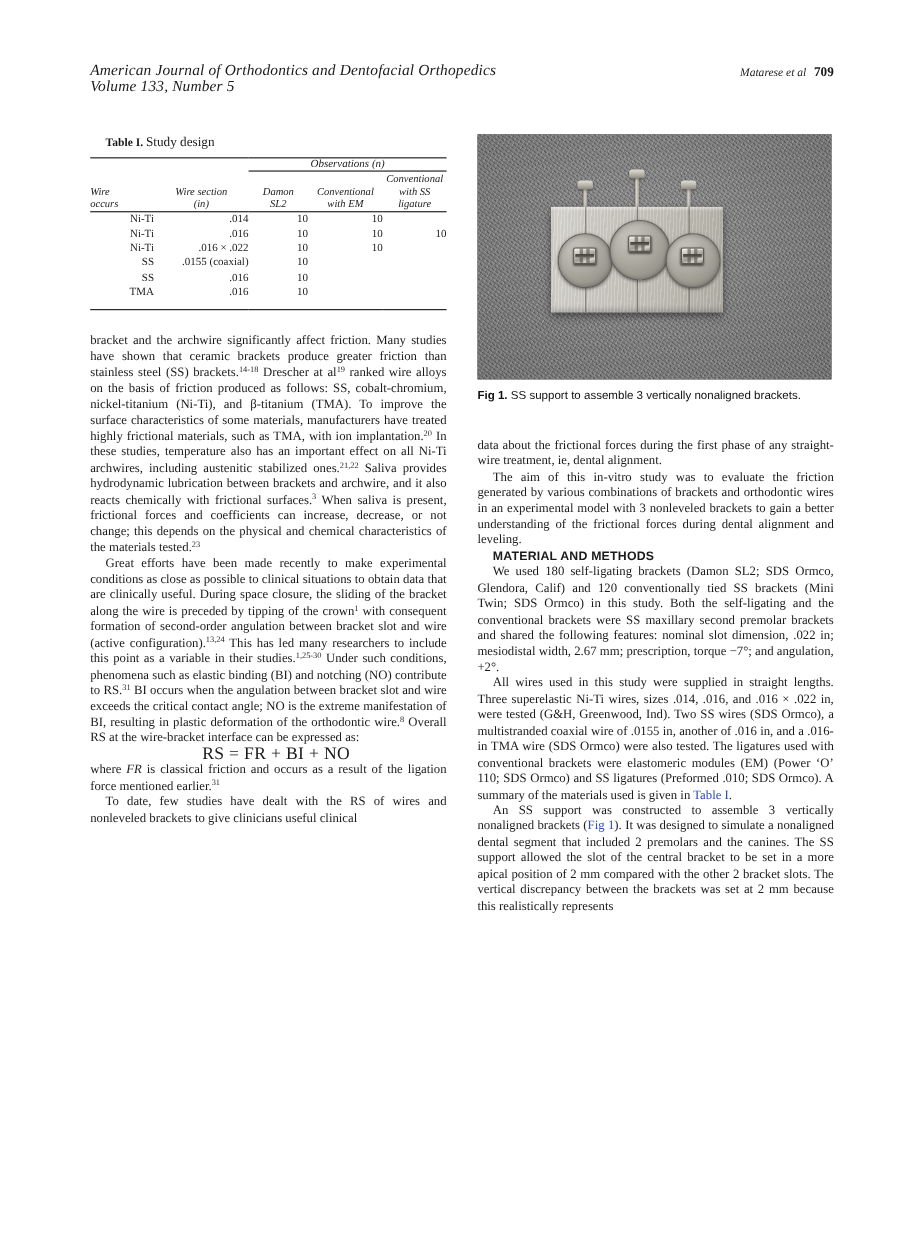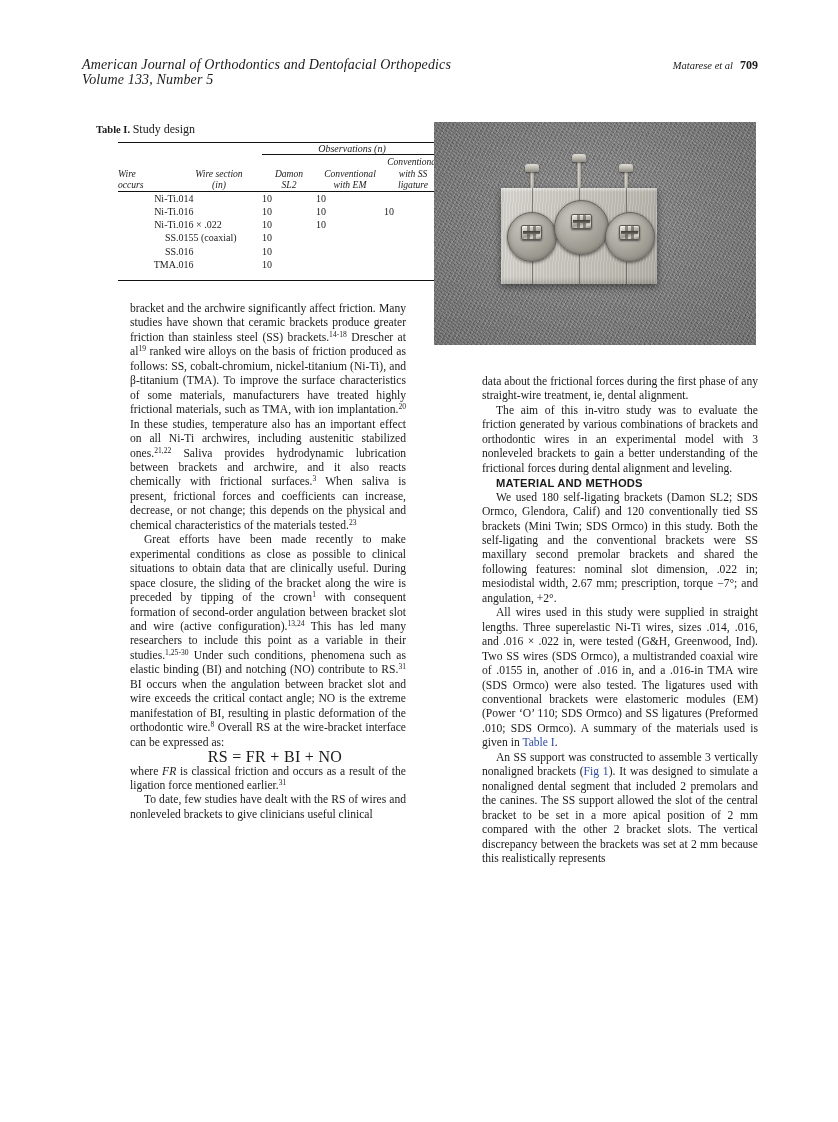--- a/index.html
+++ b/index.html
@@ -84,21 +84,20 @@
     font-weight: bold;
   }
   .table-title .tcap {
     font-size: 12px;
   }
   table.study {
     border-collapse: collapse;
     width: 324px;
     font-size: 10px;
     table-layout: fixed;
-    margin-left: 36px;
   }
   table.study td, table.study th {
     padding: 0;
     vertical-align: bottom;
     font-weight: normal;
   }
   .rule-top { border-top: 1.6px solid #111; }
   .rule-thin { border-top: 0.9px solid #111; }
   .rule-bot { border-bottom: 1.4px solid #111; }
 
@@ -117,21 +116,21 @@
     font-size: 9.6px;
     line-height: 11.6px;
     text-align: center;
     padding: 4px 0 3px 0;
     vertical-align: bottom;
   }
   .colhead td.lft { text-align: left; }
   .body-row td {
     font-size: 10px;
     line-height: 13.2px;
-    text-align: left;
+    text-align: right;
     padding: 0;
     height: 13.2px;
   }
   .body-row td.lft { text-align: right; }
   .body-row:first-child td { padding-top: 4px; }
   .tbl-spacer td { height: 9px; }
 
   .c1 { width: 58px; }
   .c2 { width: 86px; }
   .c3 { width: 54px; }
@@ -253,21 +252,20 @@
   }
   .fig-caption .fig-label { font-weight: bold; }
 
   
   .body-text {
     font-size: 11.6px;
     line-height: 14.45px;
     text-align: justify;
     text-justify: inter-word;
     hyphens: none;
-    margin-left: 48px;
   }
   .body-text p {
     margin: 0;
     text-indent: 14px;
   }
   .body-text p.noindent { text-indent: 0; }
 
   .equation {
     text-align: center;
     font-size: 16px;
@@ -452,20 +450,24 @@
             <span class="wing w2"></span>
             <span class="slot"></span>
           </div>
           <div class="bracket b3">
             <span class="wing w1"></span>
             <span class="wing w2"></span>
             <span class="slot"></span>
           </div>
         </div>
       </div>
+      <div class="fig-caption">
+        <span class="fig-label">Fig 1.</span>
+        <span>SS support to assemble 3 vertically nonaligned brackets.</span>
+      </div>
     </div>
 
     <div class="body-text right-body" style="margin-top:30px;">
       <p class="noindent">data about the frictional forces during the first phase of any straight-wire treatment, ie, dental alignment.</p>
       <p>The aim of this in-vitro study was to evaluate the friction generated by various combinations of brackets and orthodontic wires in an experimental model with 3 nonleveled brackets to gain a better understanding of the frictional forces during dental alignment and leveling.</p>
 
       <p class="sec-head">MATERIAL AND METHODS</p>
 
       <p>We used 180 self-ligating brackets (Damon SL2; SDS Ormco, Glendora, Calif) and 120 conventionally tied SS brackets (Mini Twin; SDS Ormco) in this study. Both the self-ligating and the conventional brackets were SS maxillary second premolar brackets and shared the following features: nominal slot dimension, .022 in; mesiodistal width, 2.67 mm; prescription, torque −7°; and angulation, +2°.</p>
 

